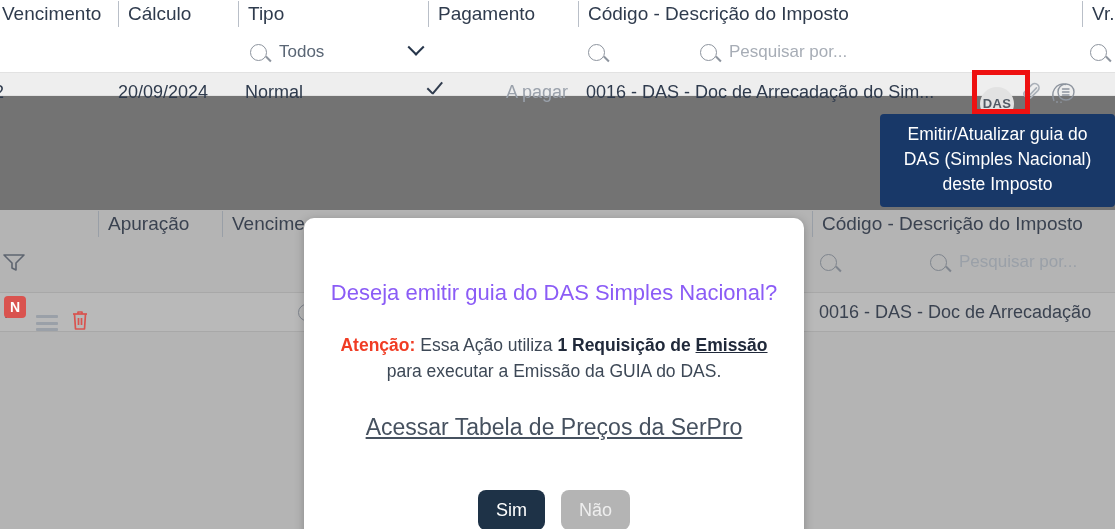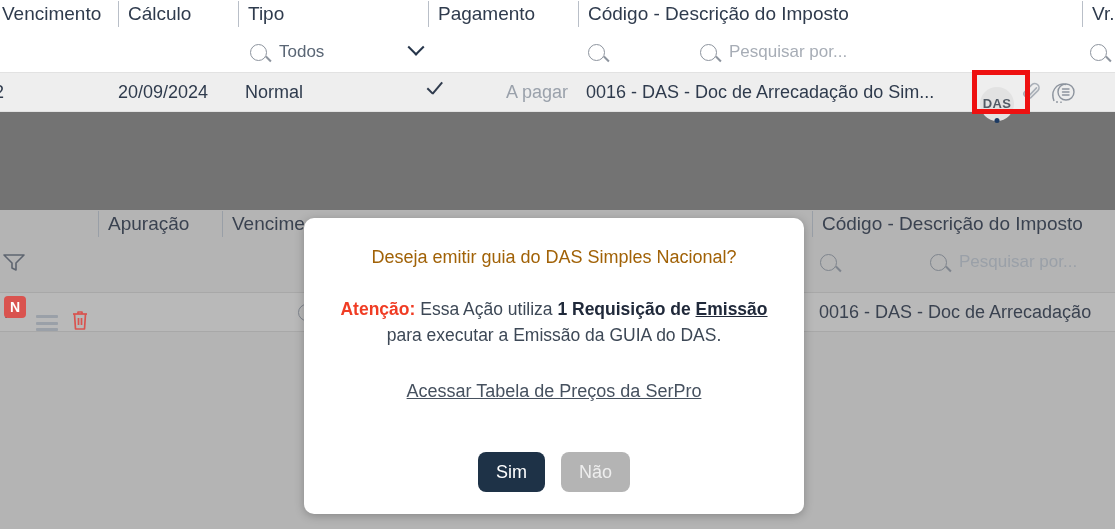--- a/index.html
+++ b/index.html
@@ -31,21 +31,21 @@
     width: 1px; height: 26px; background: #b9bfc8;
   }
   .hdr-cell.noline::before { display: none; }
 
   .filt-row { position: relative; height: 40px; background: #fff; }
   .filt-cell { position: absolute; top: 0; height: 40px; display: flex; align-items: center; }
   .filt-text { font-size: 17px; color: #5a6675; padding-left: 12px; }
   .filt-text.ph { color: #a7adb6; }
 
   .data-row {
-    position: relative; height: 40px;
+    position: relative; height: 24px;
     background: #eeeeee;
     border-top: 1px solid #e2e2e2;
     border-bottom: 1px solid #e2e2e2;
   }
   .data-cell {
     position: absolute; top: 0; height: 38px;
     display: flex; align-items: center;
     font-size: 18px; color: #2f3b4d; white-space: nowrap;
   }
   .muted { color: #9aa1ab; margin-left: 48px; }
@@ -162,28 +162,28 @@
     display: flex; align-items: center; justify-content: center;
     font-size: 21px;
   }
   .modal-body {
     padding: 26px 26px 18px;
     text-align: center;
     color: #3d4856;
     font-size: 17.5px;
     line-height: 26px;
   }
-  .mb-q { font-size: 18px; color: #a16207; }
+  .mb-q { font-size: 22px; color: #8b5cf6; margin-top: 36px; }
   .mb-warn { margin-top: 26px; font-size: 17.5px; color: #3d4856; }
   .mb-warn b { color: #20293a; }
   .warn-label { color: #f03c24; font-weight: bold; }
   .u { text-decoration: underline; }
   .mb-link {
     display: inline-block; margin-top: 30px;
-    color: #46515f; font-size: 18px; text-decoration: underline;
+    color: #46515f; font-size: 23px; text-decoration: underline;
   }
   .modal-actions {
     display: flex; justify-content: center; gap: 16px;
     padding: 30px 0 22px;
   }
   .btn {
     min-width: 62px; height: 40px;
     border: none; border-radius: 8px;
     font-size: 18px; cursor: pointer;
     padding: 0 18px;
@@ -253,20 +253,21 @@
             <path d="M12.5 10 H19 M12.5 13 H19 M12.5 16 H19" stroke-linecap="round"></path>
             <path d="M7 22 v2 M11 22.5 v1.5"></path>
           </svg>
         </span>
       </div>
     </div>
 
     <div class="hl-box" style="left:972px; top:70px; width:58px; height:44px;"></div>
   </div>
 
+  <div class="tooltip" style="left:880px; top:114px; width:235px;">Emitir/Atualizar guia do DAS (Simples Nacional) deste Imposto</div>
 
   <div class="dim" style="top:210px; height:319px;">
 
     <div class="hdr-row">
       <div class="hdr-cell" style="left:98px;">Apuração</div>
       <div class="hdr-cell" style="left:222px;">Vencime</div>
       <div class="hdr-cell" style="left:812px;">Código - Descrição do Imposto</div>
     </div>
 
     <div class="filt-row">

